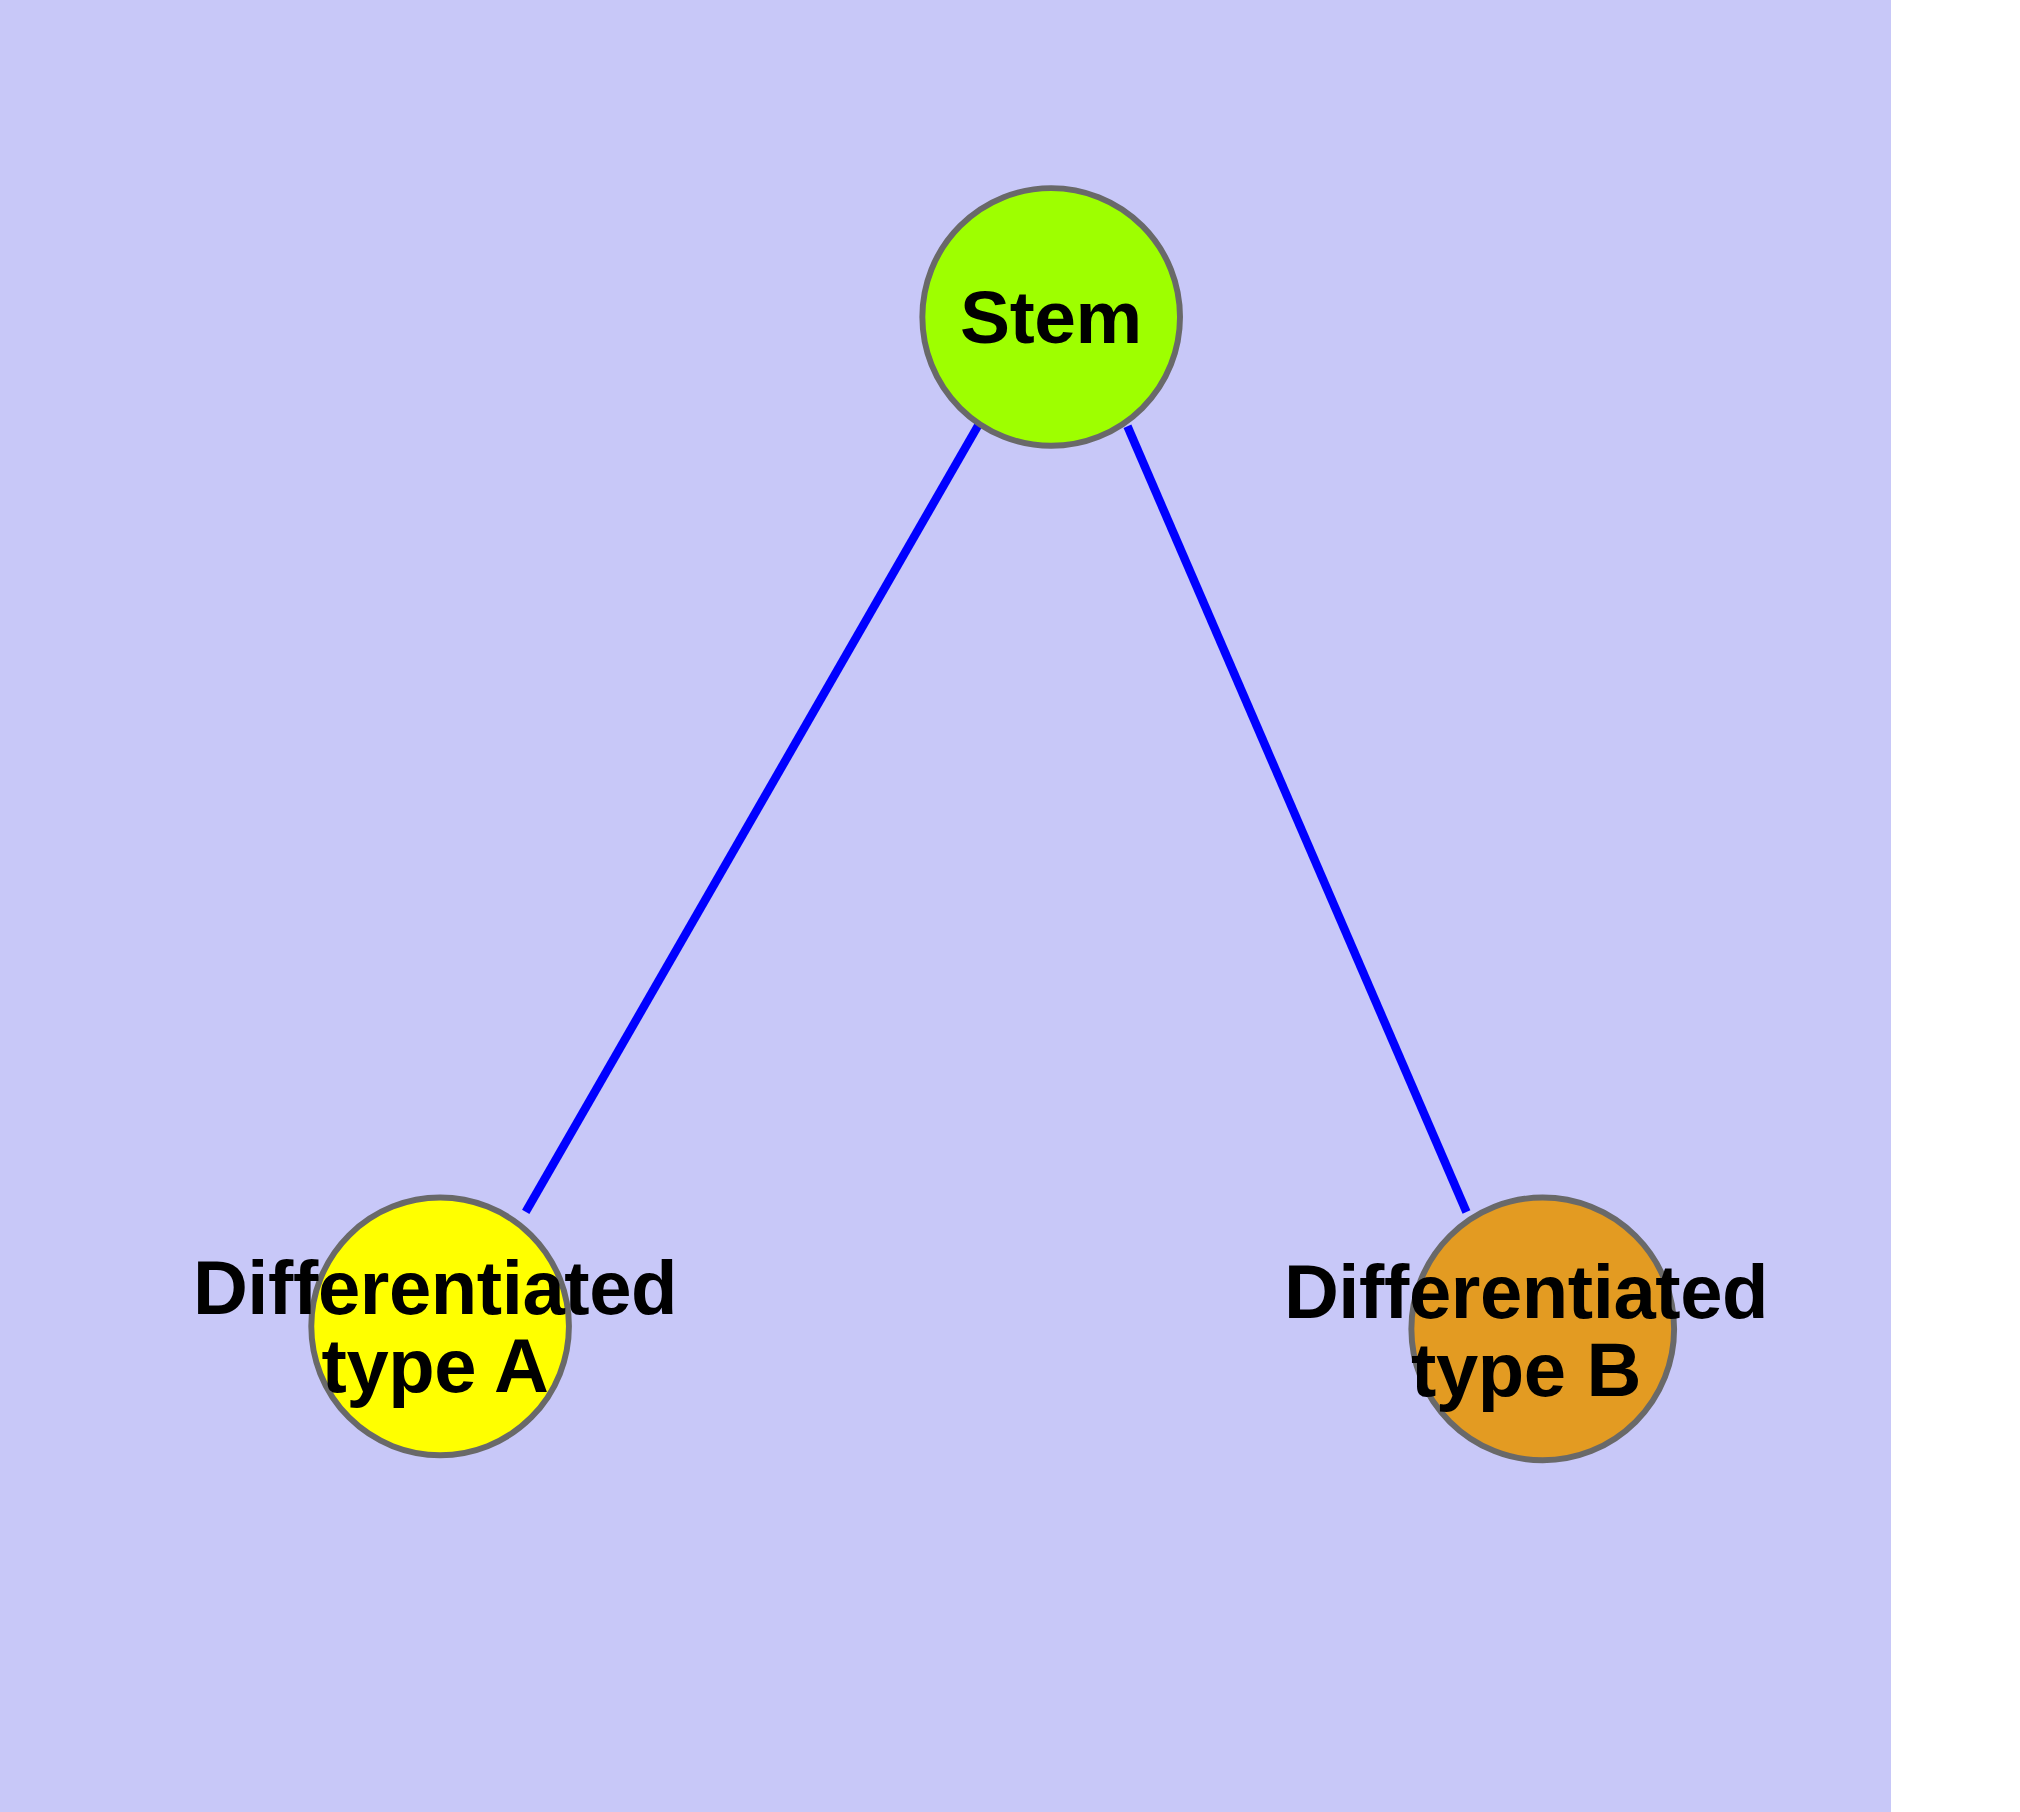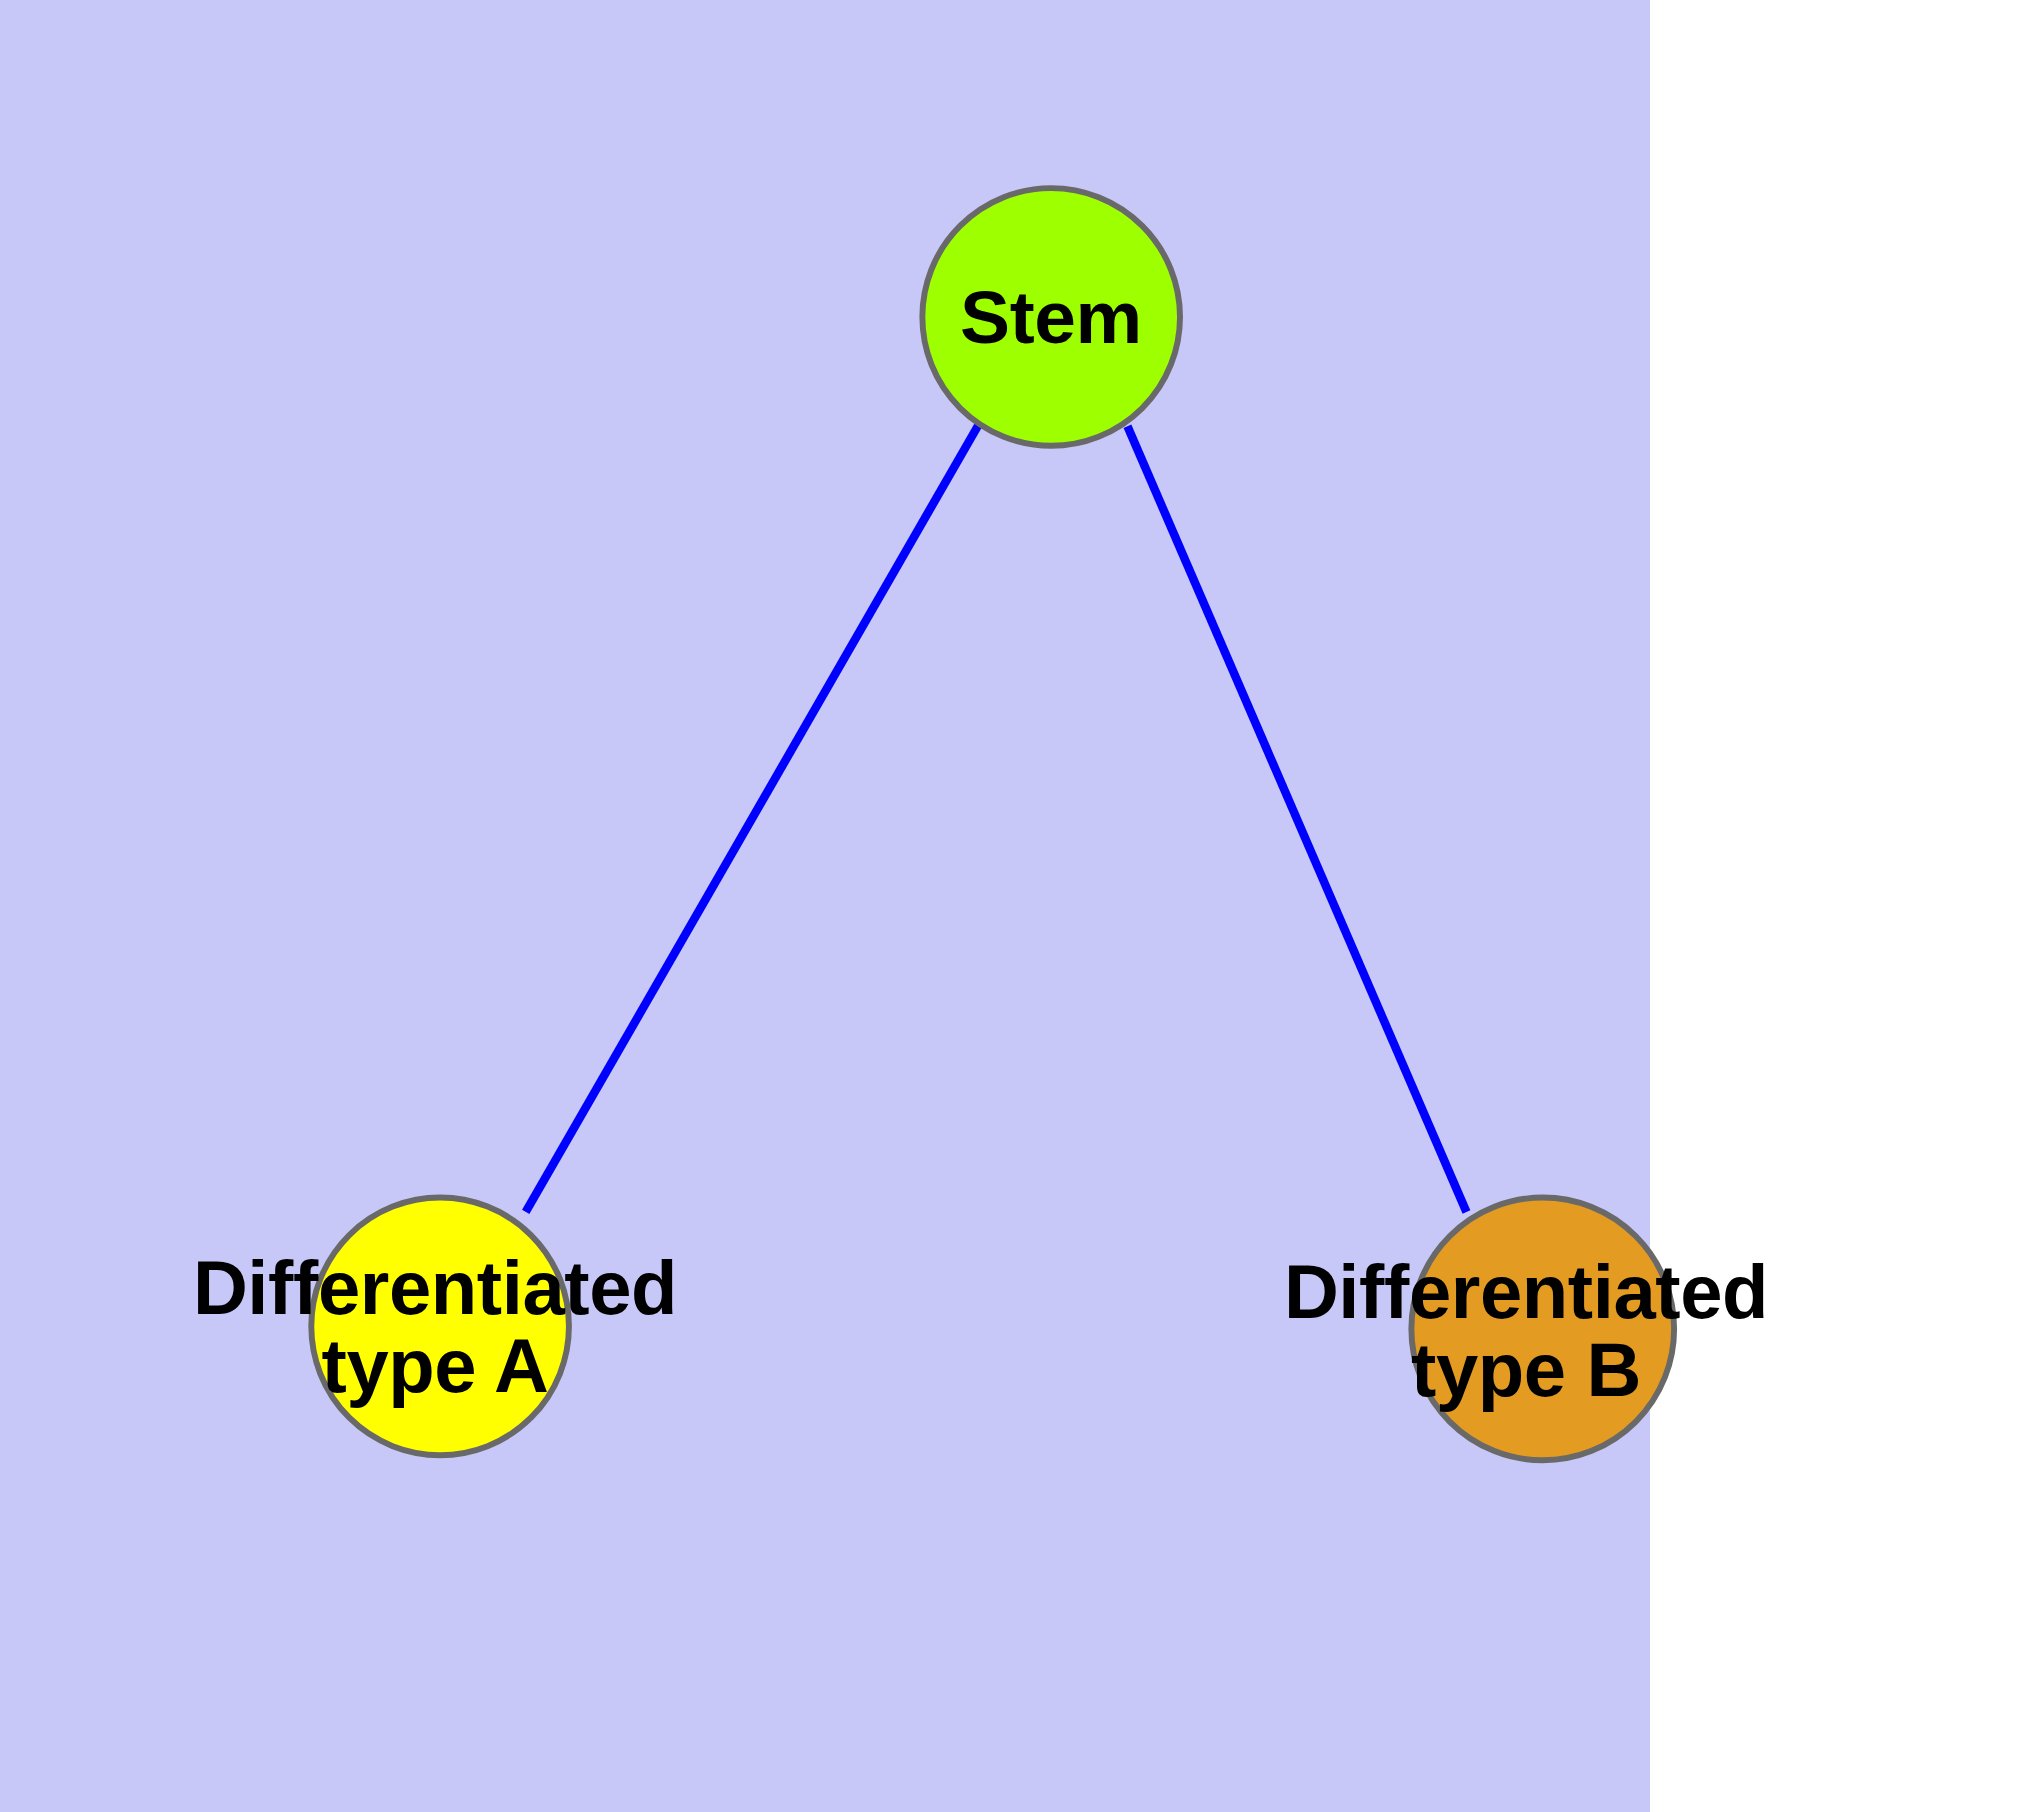--- a/index.html
+++ b/index.html
@@ -8,21 +8,21 @@
     padding: 0;
   }
   body {
     width: 2021px;
     height: 1812px;
     overflow: hidden;
     font-family: "Liberation Sans", sans-serif;
   }
   #graph-canvas {
     position: relative;
-    width: 1650px;
+    width: 1891px;
     height: 1812px;
     background: #c8c8f8;
   }
   #graph-svg {
     position: absolute;
     top: 0;
     left: 0;
     width: 2021px;
     height: 1812px;
     display: block;

